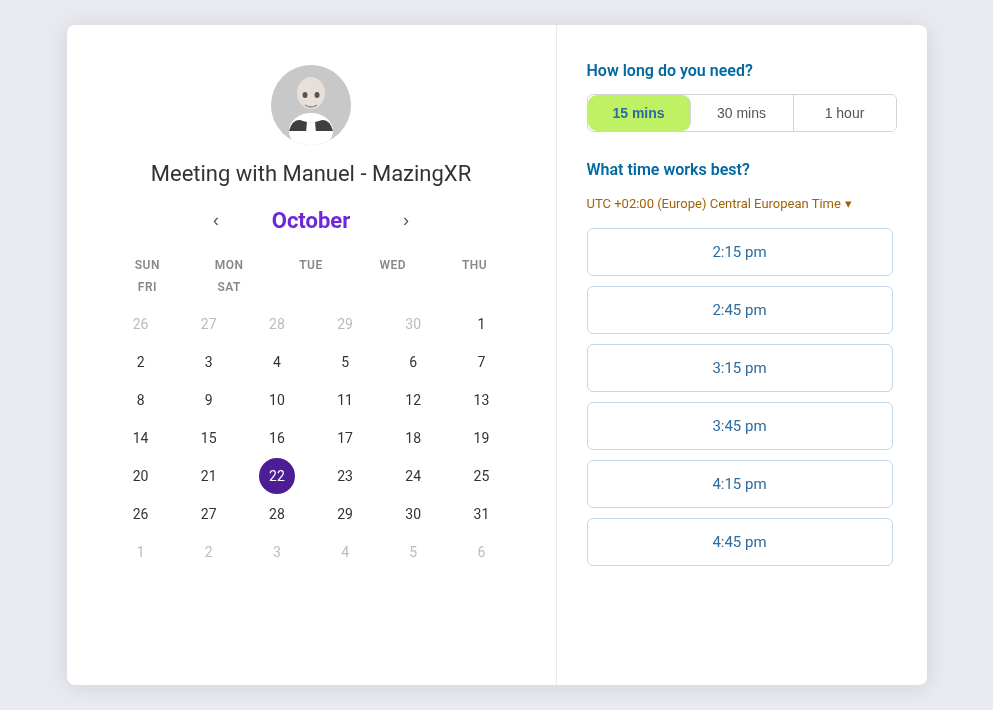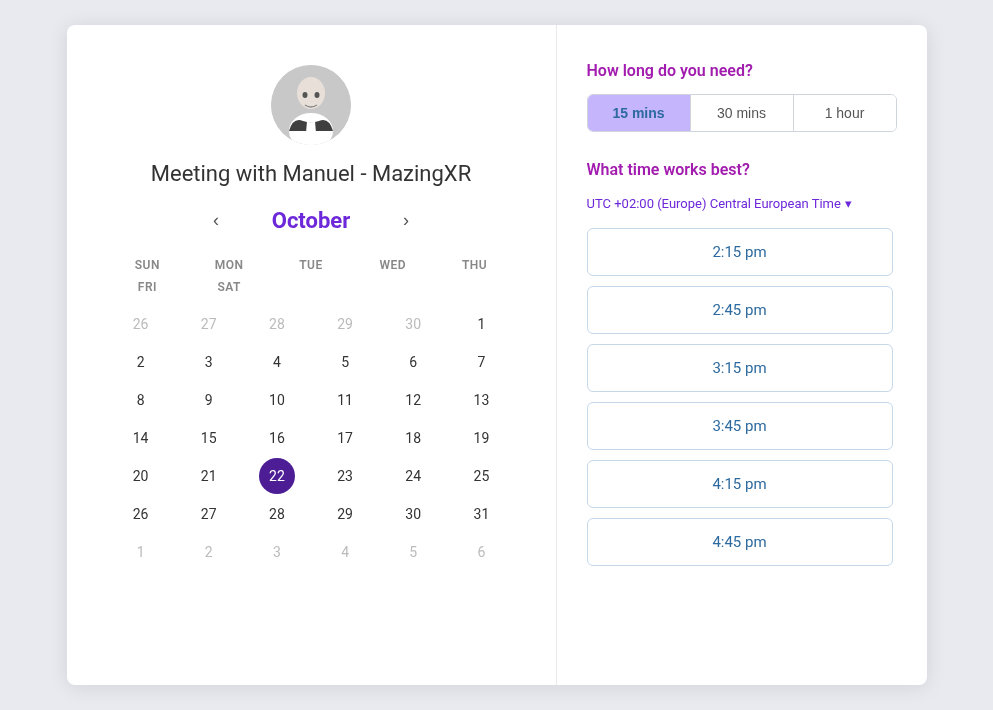--- a/index.html
+++ b/index.html
@@ -126,21 +126,21 @@
     }
     
     .right-panel {
       flex: 1;
       padding: 36px 30px 30px;
       overflow: hidden;
     }
     .section-title {
       font-size: 16px;
       font-weight: 600;
-      color: #a21caf;
+      color: #0369a1;
       margin-bottom: 14px;
     }
     .duration-buttons {
       display: flex;
       gap: 0;
       margin-bottom: 28px;
       border: 1px solid #d0d5dd;
       border-radius: 6px;
       overflow: hidden;
     }
@@ -150,29 +150,30 @@
       border: none;
       background: #fff;
       font-size: 14px;
       color: #555;
       cursor: pointer;
       border-right: 1px solid #d0d5dd;
       transition: background 0.15s;
     }
     .dur-btn:last-child { border-right: none; }
     .dur-btn.active {
-      background: #c4b5fd;
+      background: #bef264;
       color: #2d6a9f;
       font-weight: 600;
+      border-radius: 9px;
     }
     .timezone-row {
       margin-bottom: 16px;
     }
     .timezone-link {
-      color: #6d28d9;
+      color: #a16207;
       font-size: 13px;
       cursor: pointer;
       display: inline-flex;
       align-items: center;
       gap: 4px;
     }
     .time-slots {
       display: flex;
       flex-direction: column;
       gap: 10px;

